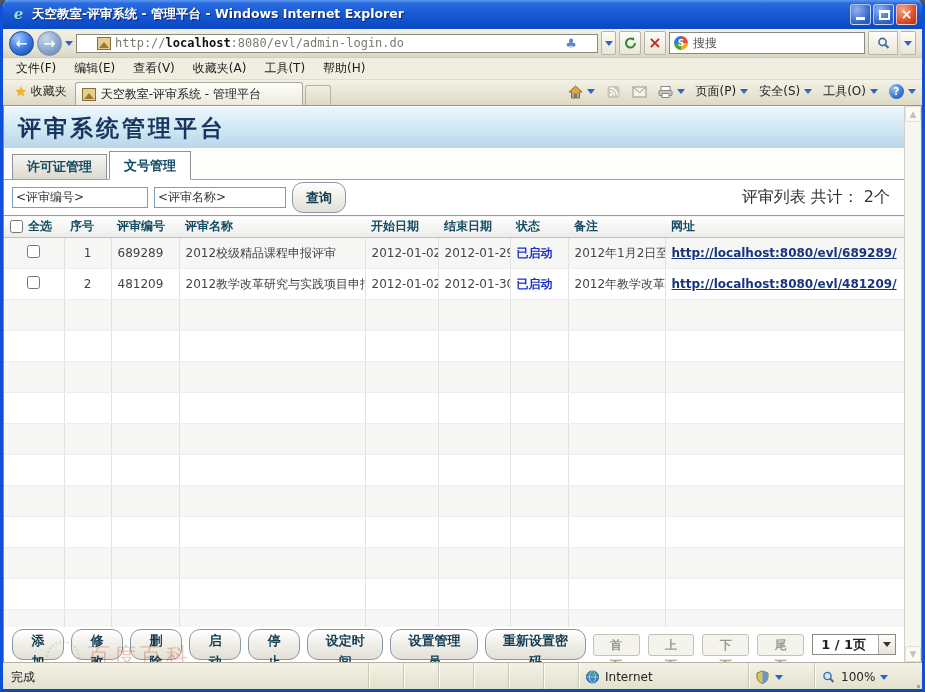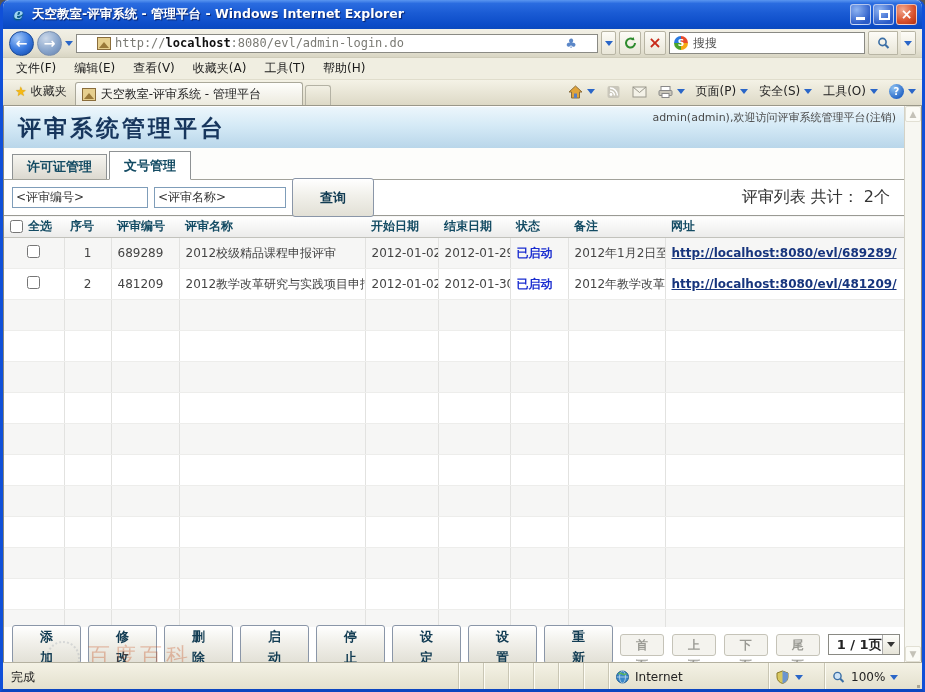--- a/index.html
+++ b/index.html
@@ -67,21 +67,21 @@
   .band-title { position:absolute; left:14px; top:6px; font-size:23px; font-weight:bold; letter-spacing:3px; color:#17365d; }
   .band-welcome { position:absolute; right:8px; top:3px; font-size:11px; color:#4a4a4a; }
 
   .tabrow { height:32px; background:#fdfdfb; border-bottom:1px solid #a2a29a; display:flex; align-items:flex-end; padding-left:8px; }
   .ptab { height:25px; padding:0 14px; display:flex; align-items:center; font-size:13px; font-weight:bold; color:#134b63;
     background:linear-gradient(#f6f5f0,#dcd9d0); border:1px solid #8e9294; border-bottom:none; margin-right:2px; }
   .ptab.active { height:29px; background:#fff; margin-bottom:-1px; border-bottom:1px solid #fff; }
 
   .searchrow { height:35px; display:flex; align-items:center; padding:0 8px; gap:6px; background:#fff; }
   .filter-input { width:136px; height:21px; border:1px solid #7f9db9; font-size:12px; color:#333; padding:0 3px; font-family:"DejaVu Sans",sans-serif; }
-  .btn-xp { height:39px; padding:0 27px; border:1px solid #8a96a8; border-radius:3px; background:linear-gradient(#ffffff,#f1f0ea 45%,#e2e0d6);
+  .btn-xp { height:31px; padding:0 13px; border:1px solid #8a96a8; border-radius:11px; background:linear-gradient(#ffffff,#f1f0ea 45%,#e2e0d6);
     font:bold 13px/21px "DejaVu Sans",sans-serif; color:#123c53; box-shadow:inset 0 1px 0 #fff; }
   .list-summary { margin-left:auto; font-size:16px; color:#333; padding-right:6px; }
 
   .tablewrap { height:412px; overflow:hidden; }
   table.grid { width:100%; border-collapse:collapse; table-layout:fixed; }
   .grid th { height:22px; background:linear-gradient(#ffffff,#ebebea); border-top:1px solid #9a9a94; border-bottom:1px solid #c2c2bc;
     font-size:12px; font-weight:bold; color:#134b63; text-align:left; padding:0 6px; white-space:nowrap; overflow:hidden; }
   .grid td { height:31px; border-right:1px solid #e2e2e0; border-bottom:1px solid #ededeb; font-size:12px; color:#444; padding:0 6px; white-space:nowrap; overflow:hidden; }
   .grid td:last-child { border-right:none; }
   .grid tbody tr:nth-child(odd) { background:#f6f6f5; }
@@ -97,21 +97,21 @@
   .page-select { width:96px; height:21px; border:1px solid #8a8a84; background:#fff; display:flex; align-items:center; }
   .page-select .val { flex:1; font-size:13px; font-weight:bold; color:#222; padding-left:8px; }
   .page-select .dd { width:17px; height:100%; border-left:1px solid #aaa; background:linear-gradient(#fdfdfa,#e6e4d8); display:flex; align-items:center; justify-content:center; }
   .dd .caret { border-top-color:#333; }
 
   .watermark { position:absolute; left:42px; top:495px; display:flex; align-items:flex-start; gap:8px; opacity:.30; pointer-events:none; color:#c2410c;margin-top:40px; }
   .wm-circle { width:34px; height:34px; border:2px dotted #9aa2ac; border-radius:50%; }
   .wm-text { font-size:22px; letter-spacing:4px; }
 
   
-  .statusbar { height:29px; display:flex; align-items:center; background:linear-gradient(#f4f2e5,#e2dfcc); border-top:1px solid #b4b1a0; font-size:12px; color:#222; }
+  .statusbar { height:29px; display:flex; align-items:center; background:linear-gradient(#f4f2e5,#e2dfcc); border-top:1px solid #b4b1a0; font-size:12px; color:#222;gap:10px; }
   .seg { height:100%; display:flex; align-items:center; gap:5px; padding:0 6px; border-left:1px solid #c9c6b4; box-shadow:inset 1px 0 0 #fdfcf4; }
   .seg.empty { width:25px; padding:0; }
   .st-left { flex:1; padding-left:8px; }
   .grip { width:12px; height:100%; position:relative; }
   .grip:after { content:""; position:absolute; right:2px; bottom:3px; width:3px; height:3px; background:#a8a594; box-shadow:-4px 4px 0 #a8a594, 0 4px 0 #a8a594, -8px 8px 0 #a8a594, -4px 8px 0 #a8a594, 0 8px 0 #a8a594; }
 </style>
 </head>
 <body>
 
 <div class="window">
@@ -231,21 +231,20 @@
           <span class="caret"></span>
       </span>
     </span>
   </div>
 
   <div class="viewport">
     <div class="content">
 
       <div class="band">
         <span class="band-title">评审系统管理平台</span>
-        <span class="band-welcome">admin(admin),欢迎访问评审系统管理平台(注销)</span>
       </div>
 
       <div class="tabrow">
         <span class="ptab">许可证管理</span>
         <span class="ptab active">文号管理</span>
       </div>
 
       <div class="searchrow">
         <input class="filter-input" value="&lt;评审编号&gt;" style="">
         <input class="filter-input" style="width: 132px;" value="&lt;评审名称&gt;">

